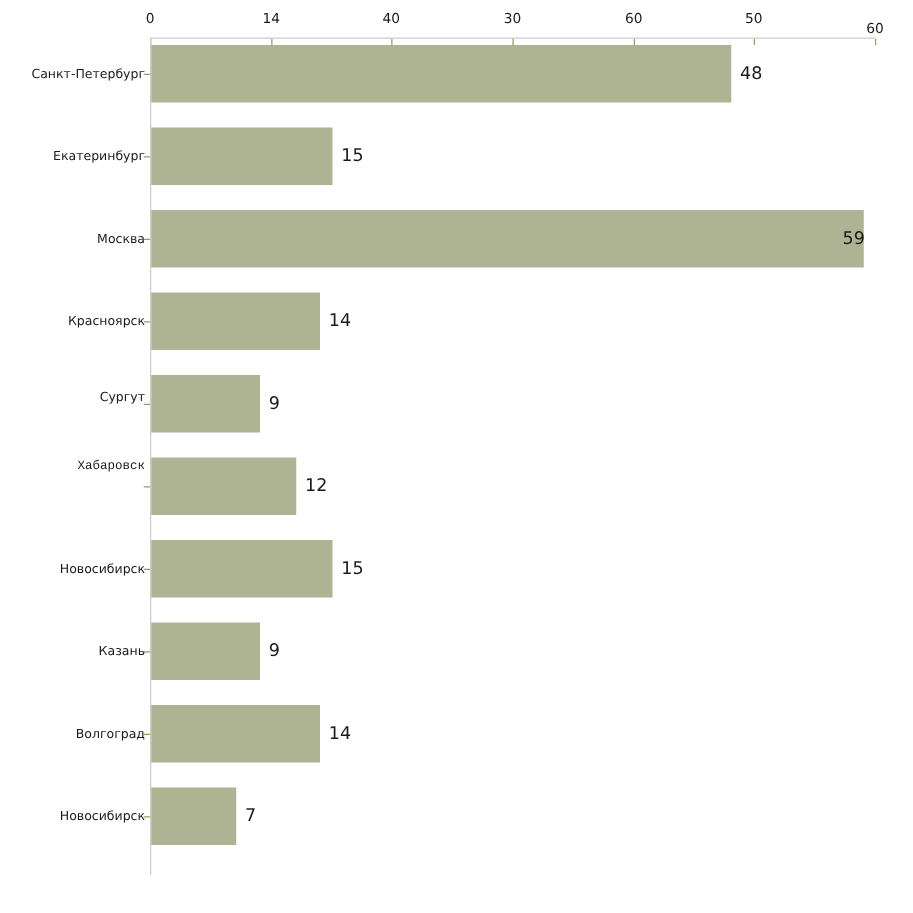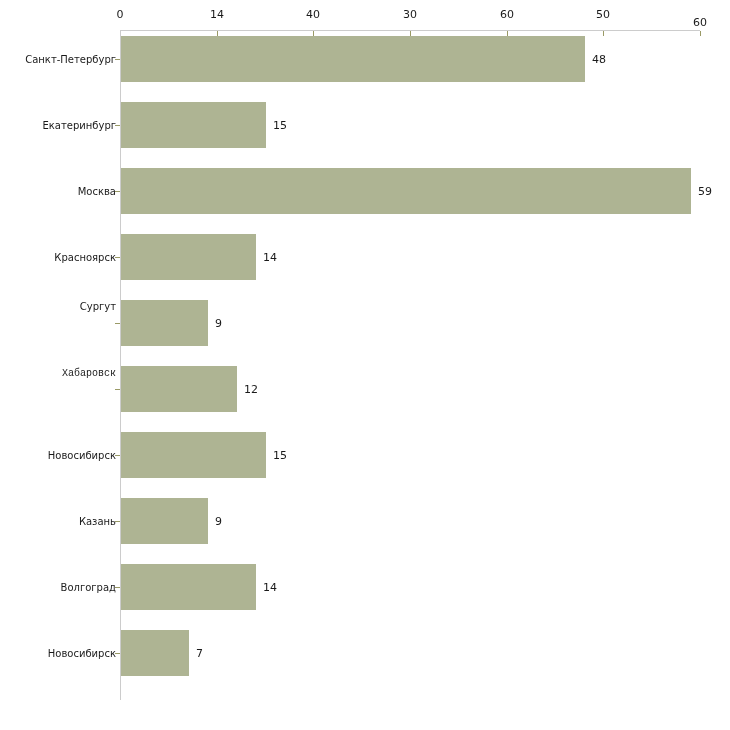--- a/index.html
+++ b/index.html
@@ -84,21 +84,21 @@
 
   
   .bar {
     position: absolute;
     left: 121px;
     height: 46px;
     background: #aeb493;
   }
   .bar-value {
     position: absolute;
-    font-size: 11px;
+    font-size: 14px;
     color: #1a1a1a;
     line-height: 13px;
     white-space: nowrap;
   }
 
   .plot-area {
     position: absolute;
     left: 0;
     top: 0;
     width: 730px;
@@ -140,29 +140,29 @@
     <div class="bar-value" style="left:592px; top:53px;">48</div>
 
     <div class="cat-tick" style="top:125px;"></div>
     <div class="cat-label" style="top:119px;">Екатеринбург</div>
     <div class="bar" style="top:102px; width:145px;"></div>
     <div class="bar-value" style="left:273px; top:119px;">15</div>
 
     <div class="cat-tick" style="top:191px;"></div>
     <div class="cat-label" style="top:185px;">Москва</div>
     <div class="bar" style="top:168px; width:570px;"></div>
-    <div class="bar-value" style="left:698px; top:185px;">59</div>
+    <div class="bar-value" style="left:674px; top:185px;">59</div>
 
     <div class="cat-tick" style="top:257px;"></div>
     <div class="cat-label" style="top:251px;">Красноярск</div>
     <div class="bar" style="top:234px; width:135px;"></div>
     <div class="bar-value" style="left:263px; top:251px;">14</div>
 
     <div class="cat-tick" style="top:323px;"></div>
-    <div class="cat-label" style="top:300px;">Сургут</div>
+    <div class="cat-label" style="top:312px;">Сургут</div>
     <div class="bar" style="top:300px; width:87px;"></div>
     <div class="bar-value" style="left:215px; top:317px;">9</div>
 
     <div class="cat-tick" style="top:389px;"></div>
     <div class="cat-label" style="top:367px;font-family:Liberation Mono, monospace;">Хабаровск</div>
     <div class="bar" style="top:366px; width:116px;"></div>
     <div class="bar-value" style="left:244px; top:383px;">12</div>
 
     <div class="cat-tick" style="top:455px;"></div>
     <div class="cat-label" style="top:449px;">Новосибирск</div>

